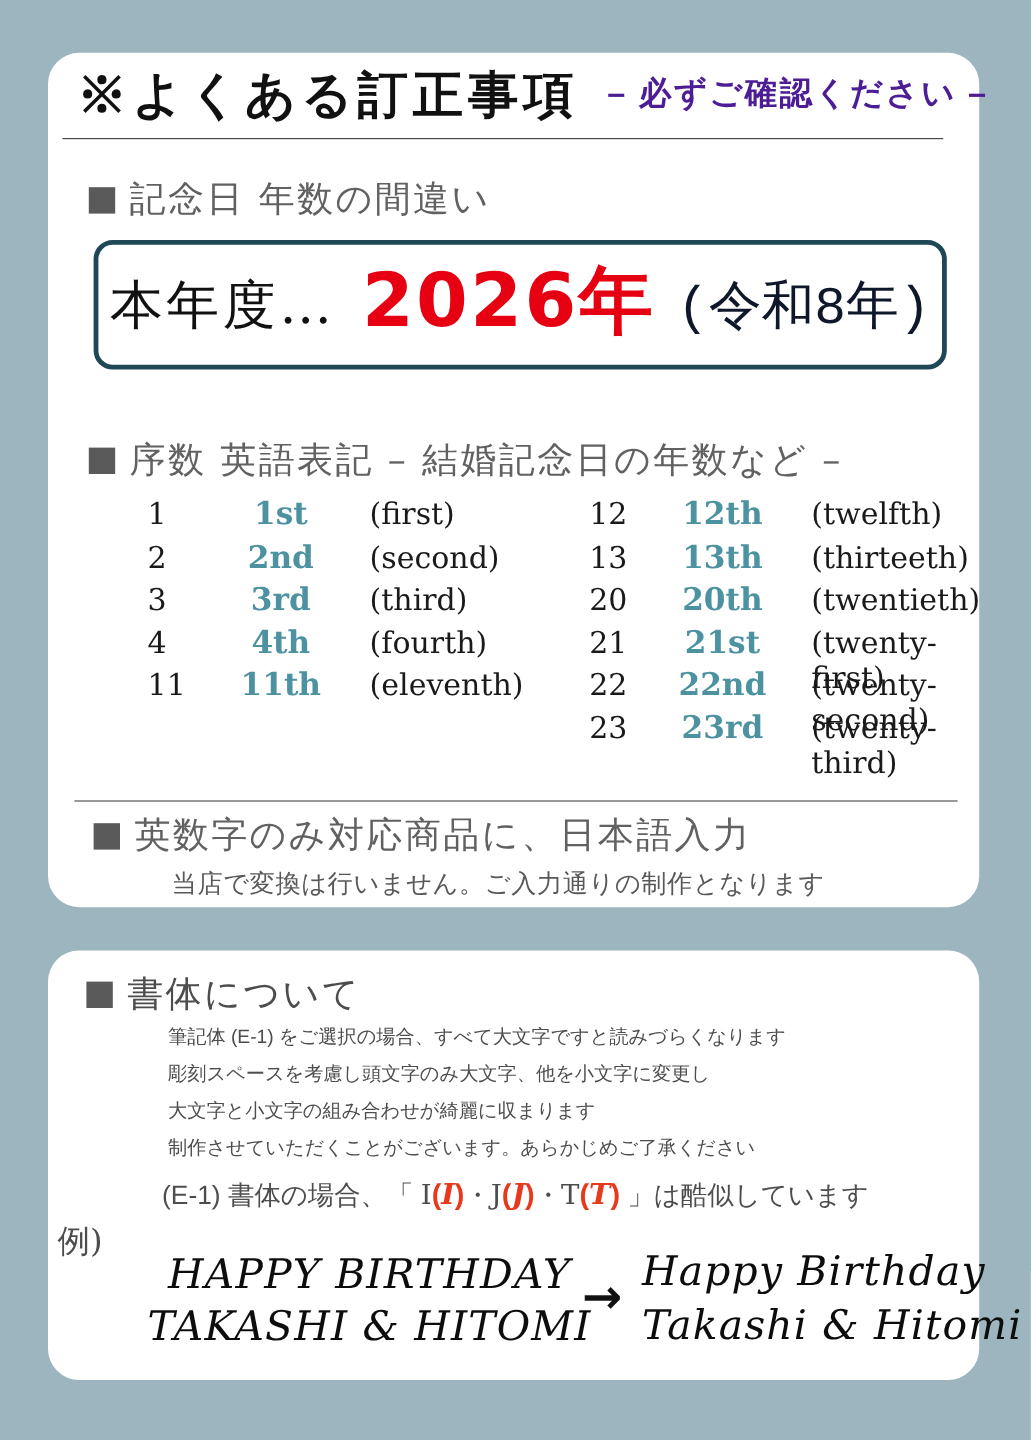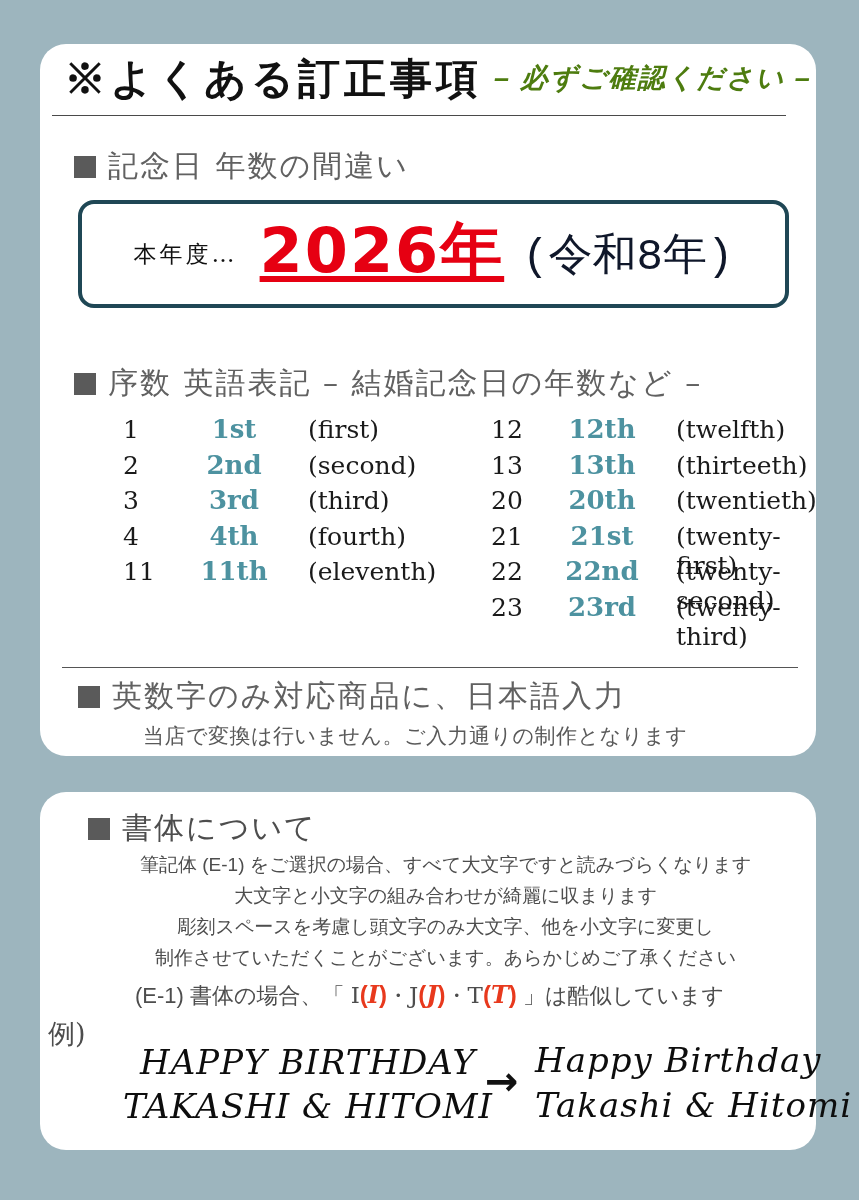--- a/index.html
+++ b/index.html
@@ -3,52 +3,52 @@
 <meta charset="utf-8">
 <style>
   html,body{margin:0;padding:0;}
   body{width:859px;height:1200px;font-family:"Liberation Sans",sans-serif;}
   #canvas{position:relative;width:859px;height:1200px;background:#9db5be;overflow:hidden;}
   .card{position:absolute;left:40px;width:776px;background:#ffffff;border-radius:26px;}
   #card1{top:44px;height:712px;}
   #card2{top:792px;height:358px;}
 
   
-  .title-row{position:absolute;left:24px;top:10px;right:16px;display:flex;align-items:flex-end;gap:12px;white-space:nowrap;}
+  .title-row{position:absolute;left:24px;top:10px;right:16px;display:flex;align-items:flex-end;gap:24px;white-space:nowrap;}
   .main-title{font-family:"DejaVu Serif",serif;font-size:42px;font-weight:600;color:#111111;letter-spacing:4px;line-height:1.2;}
-  .title-note{font-size:27px;font-weight:700;color:#4d7c0f;letter-spacing:2px;padding-bottom:8px;font-style:italic;}
+  .title-note{font-size:27px;font-weight:700;color:#4c1d95;letter-spacing:2px;padding-bottom:8px;}
   .title-rule{position:absolute;left:12px;right:30px;top:71px;border-top:1.5px solid #4a4a4a;}
 
   .sec-header{position:absolute;display:flex;align-items:center;gap:12px;white-space:nowrap;}
   .square{display:inline-block;width:22px;height:22px;background:#5a5a5a;flex:none;}
   .sec-text{font-family:"DejaVu Serif",serif;font-size:30px;color:#616161;letter-spacing:2px;}
   #sec1{left:34px;top:102px;justify-content:flex-end;}
   #sec2{left:34px;top:296px;margin-top:23px;}
   #sec3{left:38px;top:632px;}
 
   #year-box{position:absolute;left:38px;top:156px;width:703px;height:100px;border:4.5px solid #1f4755;border-radius:16px;background:#fff;display:flex;align-items:center;justify-content:center;white-space:nowrap;}
-  .yb-prefix{font-family:"DejaVu Serif",serif;font-size:23px;color:#111;letter-spacing:3px;}
-  .yb-year{font-family:"DejaVu Sans",sans-serif;font-size:62px;font-weight:800;color:#e60012;letter-spacing:2px;margin:0 18px 6px 22px;text-decoration:underline;}
+  .yb-prefix{font-family:"DejaVu Serif",serif;font-size:44px;color:#111;letter-spacing:3px;}
+  .yb-year{font-family:"DejaVu Sans",sans-serif;font-size:62px;font-weight:800;color:#e60012;letter-spacing:2px;margin:0 18px 6px 22px;}
   .yb-era{font-family:Liberation Mono, monospace;font-size:44px;color:#0f172a;}
 
   .ordinals{position:absolute;left:45px;top:370px;right:10px;display:flex;font-family:"DejaVu Serif",serif;}
   .o-col{width:368px;flex:none;}
   .o-col.right{flex:1;}
   .o-row{display:flex;align-items:baseline;height:35.5px;}
   .o-num{width:95px;box-sizing:border-box;padding-left:38px;font-size:25px;color:#1a1a1a;flex:none;}
   .o-ord{width:108px;text-align:center;font-size:26px;font-weight:600;color:#4d92a0;flex:none;}
   .o-word{padding-left:20px;font-size:25px;color:#1a1a1a;}
 
   .divider{position:absolute;left:22px;right:18px;top:623px;border-top:1.5px solid #555;}
   .sec3-note{position:absolute;left:103px;top:678px;font-size:21px;color:#595959;letter-spacing:0.5px;white-space:nowrap;}
 
   
-  #sec4{left:48px;top:16px;}
+  #sec4{left:32px;top:16px;}
   #sec4 .sec-text{color:#4d4d4d;}
-  .font-note-lines{position:absolute;left:100px;top:57px;font-size:19px;line-height:31px;color:#4d4d4d;white-space:nowrap;text-align:center;}
+  .font-note-lines{position:absolute;left:100px;top:57px;font-size:16px;line-height:31px;color:#4d4d4d;white-space:nowrap;}
   .similarity{position:absolute;left:95px;top:188px;font-size:22px;color:#4d4d4d;white-space:nowrap;}
   .plain-letter{font-family:"DejaVu Serif",serif;font-size:23px;color:#4d4d4d;}
   .red-script{color:#e8391d;font-weight:700;font-size:24px;}
   .red-script .script-letter{font-family:"DejaVu Serif",serif;font-style:italic;font-weight:600;}
   .example-label{position:absolute;left:8px;top:224px;font-family:"DejaVu Serif",serif;font-size:27px;color:#4d4d4d;}
   .cursive{font-family:"DejaVu Serif",serif;font-style:italic;color:#0d0d0d;letter-spacing:1px;font-weight:500;}
   .script-before{position:absolute;left:58px;top:248px;width:420px;text-align:center;font-size:34px;line-height:44px;white-space:nowrap;}
   .example-arrow{position:absolute;left:445px;top:266px;font-family:"DejaVu Sans",sans-serif;font-size:40px;font-weight:700;color:#111;}
   .script-after{position:absolute;left:495px;top:246px;width:268px;text-align:center;font-size:34px;line-height:45px;white-space:nowrap;}
 </style>
@@ -154,22 +154,22 @@
 
   <div class="card" id="card2">
 
     <div class="sec-header" id="sec4">
       <span class="square"></span>
       <span class="sec-text">書体について</span>
     </div>
 
     <div class="font-note-lines">
       <div>筆記体 (E-1) をご選択の場合、すべて大文字ですと読みづらくなります</div>
+      <div>彫刻スペースを考慮し頭文字のみ大文字、他を小文字に変更し</div>
       <div>大文字と小文字の組み合わせが綺麗に収まります</div>
-      <div>彫刻スペースを考慮し頭文字のみ大文字、他を小文字に変更し</div>
       <div>制作させていただくことがございます。あらかじめご了承ください</div>
     </div>
 
     <div class="similarity">
       <span>(E-1) 書体の場合、「 </span><span class="plain-letter">I</span><span class="red-script"><span>(</span><span class="script-letter">I</span><span>)</span></span><span>・</span><span class="plain-letter">J</span><span class="red-script"><span>(</span><span class="script-letter">J</span><span>)</span></span><span>・</span><span class="plain-letter">T</span><span class="red-script"><span>(</span><span class="script-letter">T</span><span>)</span></span><span> 」は酷似しています</span>
     </div>
 
     <div class="example-label">例)</div>
 
     <div class="script-before cursive">

